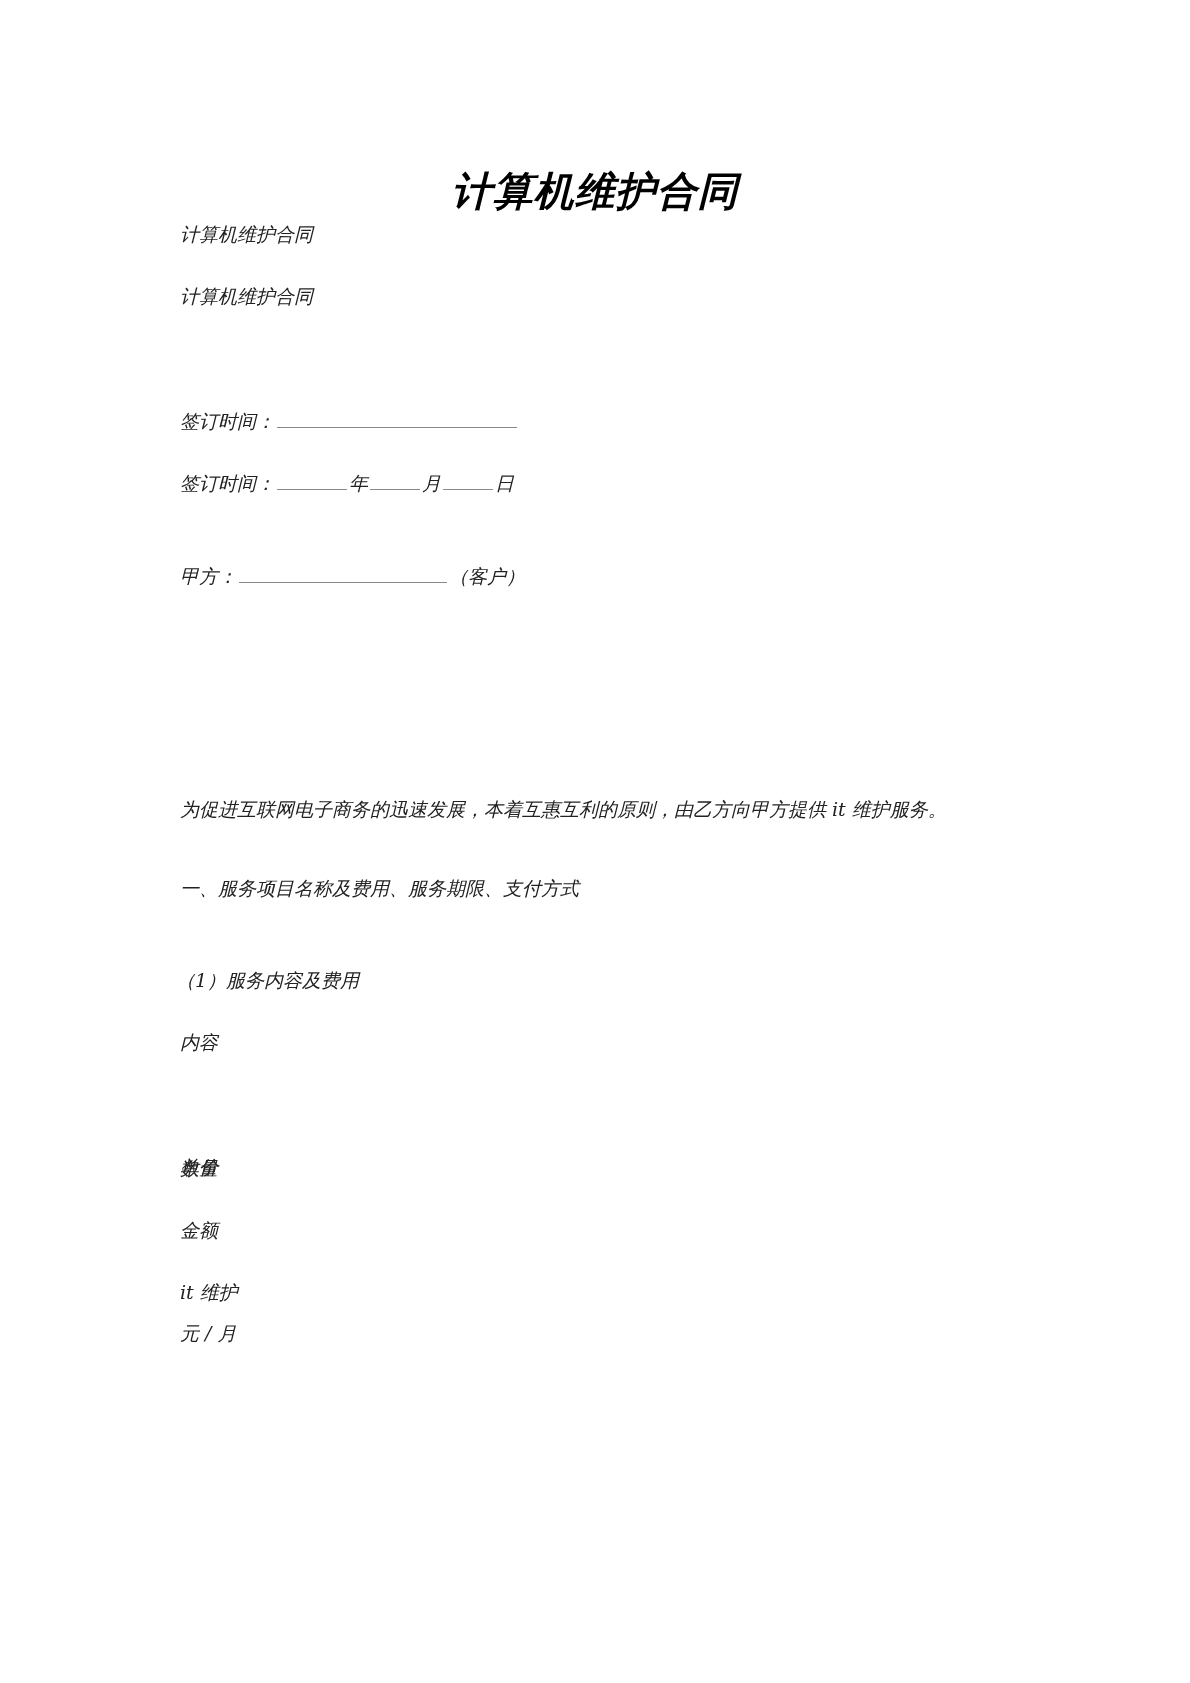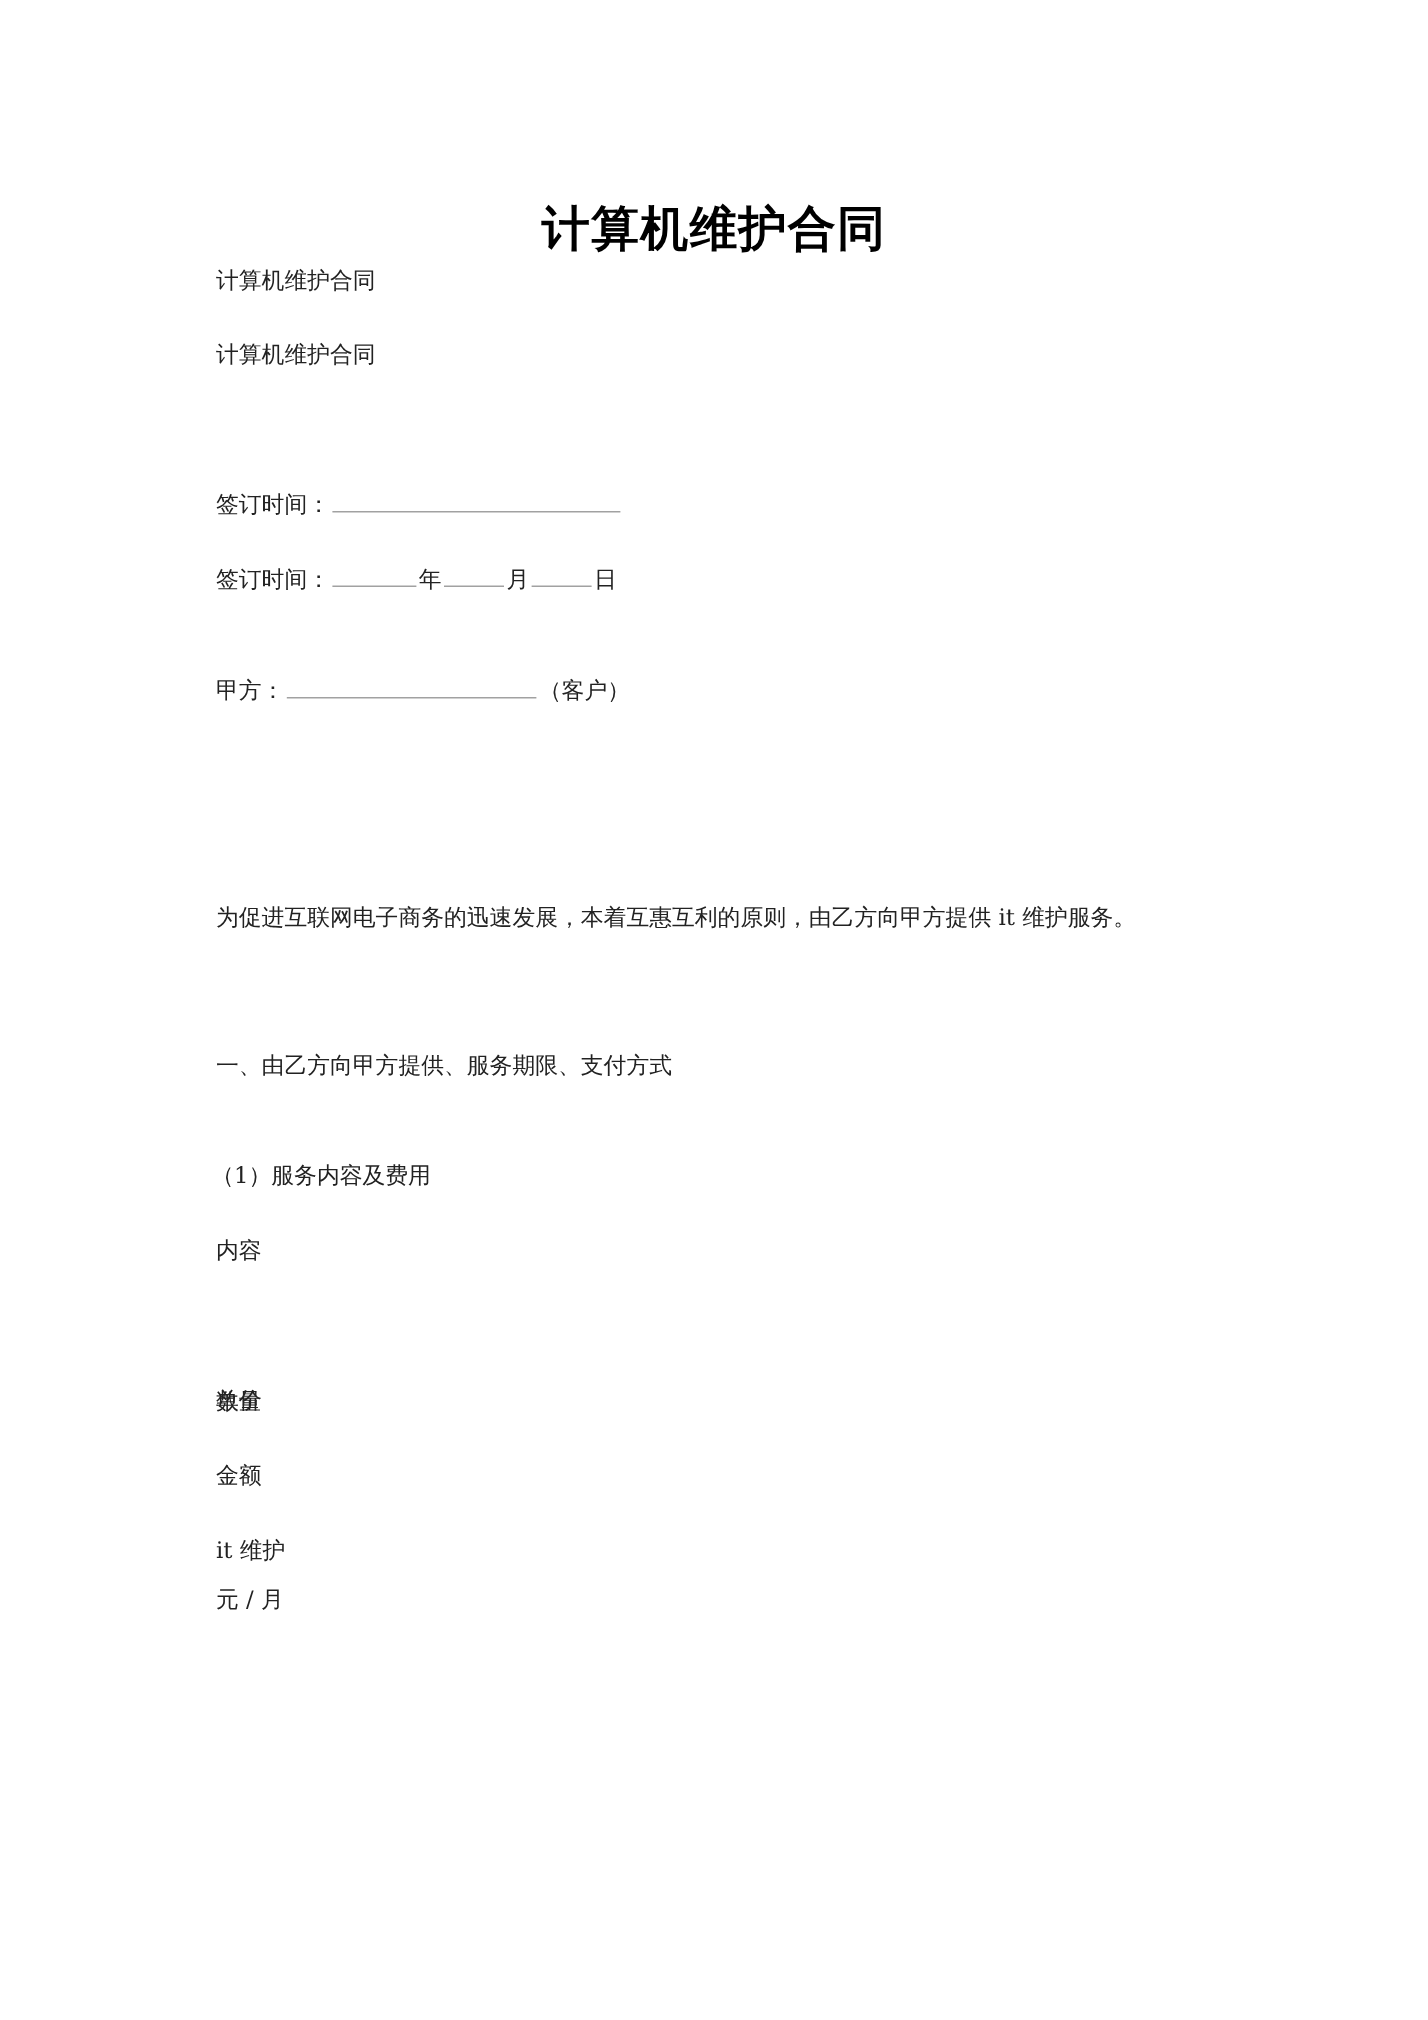--- a/index.html
+++ b/index.html
@@ -1,24 +1,24 @@
 <!DOCTYPE html>
 <html><head>
 <meta charset="utf-8">
 <style>
   html, body { margin: 0; padding: 0; background: #ffffff; }
   body { width: 1190px; height: 1683px; position: relative; overflow: hidden;
          font-family: "DejaVu Serif", "Liberation Serif", serif; color: #1a1a1a; }
-  .page { position: absolute; left: 0; top: 0; width: 1190px; height: 1683px; background: #fff; }
+  .page { position: absolute; left: 0; top: 0; width: 1190px; height: 1683px; background: #fff; font-style: italic; }
   .title { position: absolute; left: 0; width: 1190px; top: 166px; text-align: center;
            font-family: "DejaVu Sans", "Liberation Sans", sans-serif; font-weight: bold;
            font-size: 40px; line-height: 50px; color: #000; letter-spacing: 1px; }
   .line { position: absolute; left: 180px; font-size: 19px; line-height: 30px; white-space: nowrap; color: #222; }
   .blank { display: inline-block; border-bottom: 1px solid #8a8a8a; height: 18px; vertical-align: baseline; margin: 0 2px; }
-  .para { position: absolute; left: 180px; width: 860px; font-size: 19px; line-height: 32px; color: #222; }
+  .para { position: absolute; left: 180px; width: 860px; font-size: 19px; line-height: 32px; color: #222; margin-top: 44px; }
 </style>
 </head>
 <body>
 
 <div class="page">
   <div class="title">计算机维护合同</div>
 
   <div class="line" style="top:219px">计算机维护合同</div>
   <div class="line" style="top:281px">计算机维护合同</div>
 
@@ -33,21 +33,21 @@
 
   <div class="line" style="top:561px">
     <span>甲方：</span><span class="blank" style="width:208px"></span><span>（客户）</span>
   </div>
 
 
   <div class="para" style="top:749px">
     <div>为促进互联网电子商务的迅速发展，本着互惠互利的原则，由乙方向甲方提供 it 维护服务。</div>
   </div>
 
-  <div class="line" style="top:873px">一、由乙方向甲方提供、服务期限、支付方式</div>
+  <div class="line" style="top:873px">一、服务项目名称及费用、服务期限、支付方式</div>
   <div class="line" style="top:965px; left:176px">（1）服务内容及费用</div>
 
   <div class="line" style="top:1027px">内容</div>
   <div class="line" style="top:1153px">数量</div>
   <div class="line" style="top:1152px">单价</div>
   <div class="line" style="top:1215px">金额</div>
   <div class="line" style="top:1277px">it 维护</div>
 
   <div class="line" style="top:1318px">元 / 月</div>
 </div>

